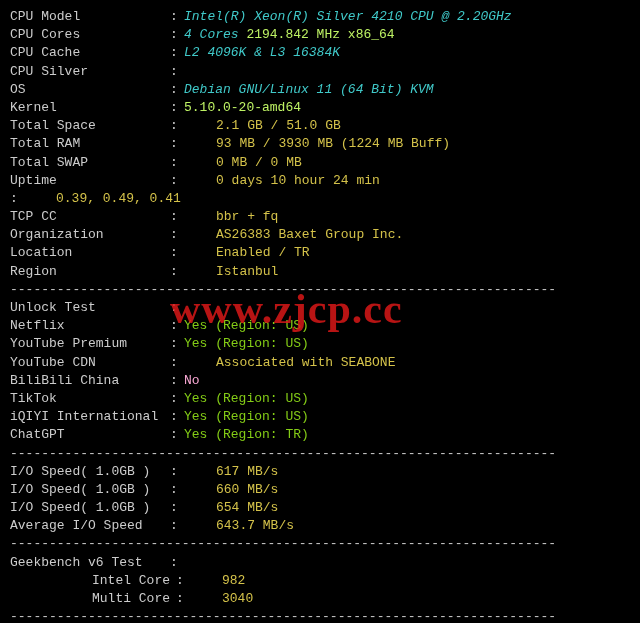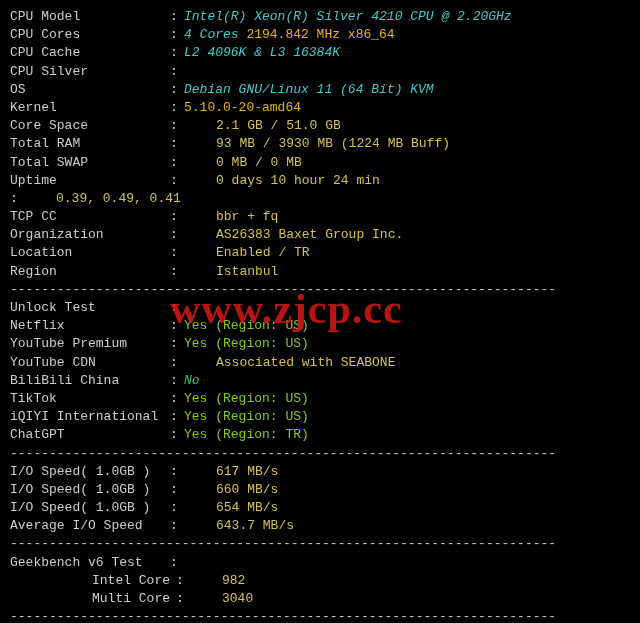--- a/index.html
+++ b/index.html
@@ -23,22 +23,22 @@
     width: 160px;
   }
   .colon {
     color: #ccc;
     width: 14px;
     display: inline-block;
   }
   .cyan { color: #40c9c9; font-style: italic; }
   .yellow { color: #d4c24a; margin-left: 32px; }
   .green { color: #84cc16; }
-  .red { color: #22c55e; font-style: italic; }
-  .white { color: #eab308; }
+  .red { color: #f9a8d4; }
+  .white { color: #bef264; }
   .divider {
     color: #ccc;
     white-space: pre;
     overflow: hidden;
   }
   .watermark {
     position: absolute;
     top: 280px;
     left: 170px;
     font-family: Liberation Serif, serif;
@@ -60,21 +60,21 @@
 <div class="row"><span class="label">CPU Cores</span><span class="colon">: </span><span class="cyan">4 Cores</span><span class="white"> 2194.842 MHz x86_64</span></div>
 
 <div class="row"><span class="label">CPU Cache</span><span class="colon">: </span><span class="cyan">L2 4096K &amp; L3 16384K</span></div>
 
 <div class="row"><span class="label">CPU Silver</span><span class="colon">: </span></div>
 
 <div class="row"><span class="label">OS</span><span class="colon">: </span><span class="cyan">Debian GNU/Linux 11 (64 Bit) KVM</span></div>
 
 <div class="row"><span class="label">Kernel</span><span class="colon">: </span><span class="white">5.10.0-20-amd64</span></div>
 
-<div class="row"><span class="label">Core Space</span><span class="colon">: </span><span class="yellow">2.1 GB / 51.0 GB</span></div>
+<div class="row"><span class="label">Total Space</span><span class="colon">: </span><span class="yellow">2.1 GB / 51.0 GB</span></div>
 
 <div class="row"><span class="label">Total RAM</span><span class="colon">: </span><span class="yellow">93 MB / 3930 MB (1224 MB Buff)</span></div>
 
 <div class="row"><span class="label">Total SWAP</span><span class="colon">: </span><span class="yellow">0 MB / 0 MB</span></div>
 
 <div class="row"><span class="label">Uptime</span><span class="colon">: </span><span class="yellow">0 days 10 hour 24 min</span></div>
 
 <div class="row"><span class="colon">: </span><span class="yellow">0.39, 0.49, 0.41</span></div>
 
 <div class="row"><span class="label">TCP CC</span><span class="colon">: </span><span class="yellow">bbr + fq</span></div>

